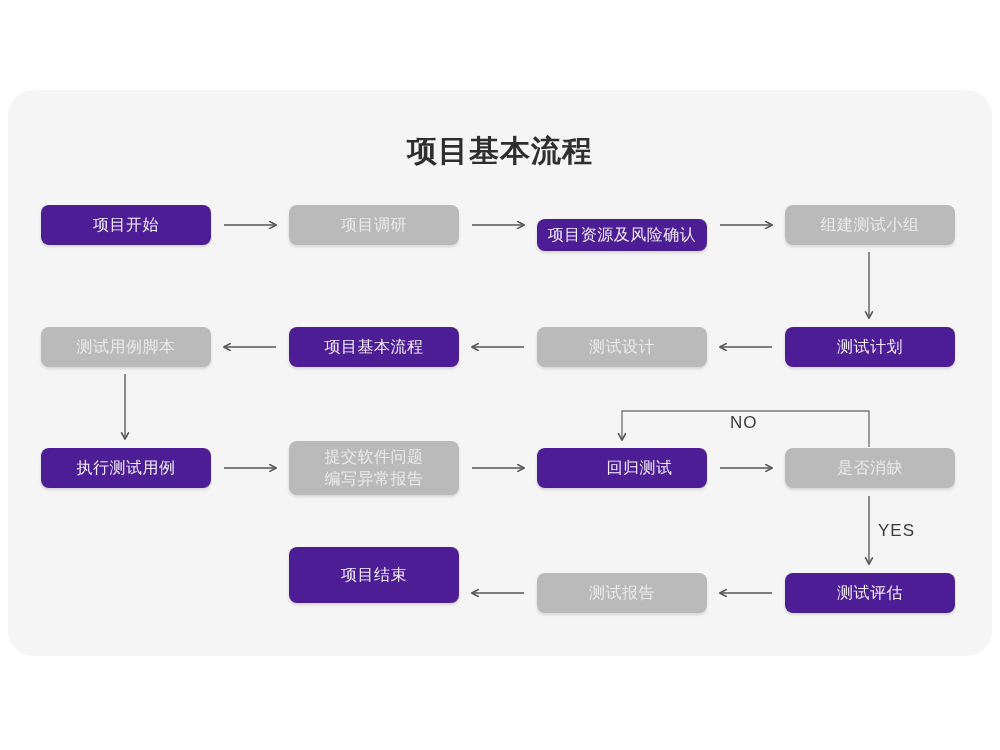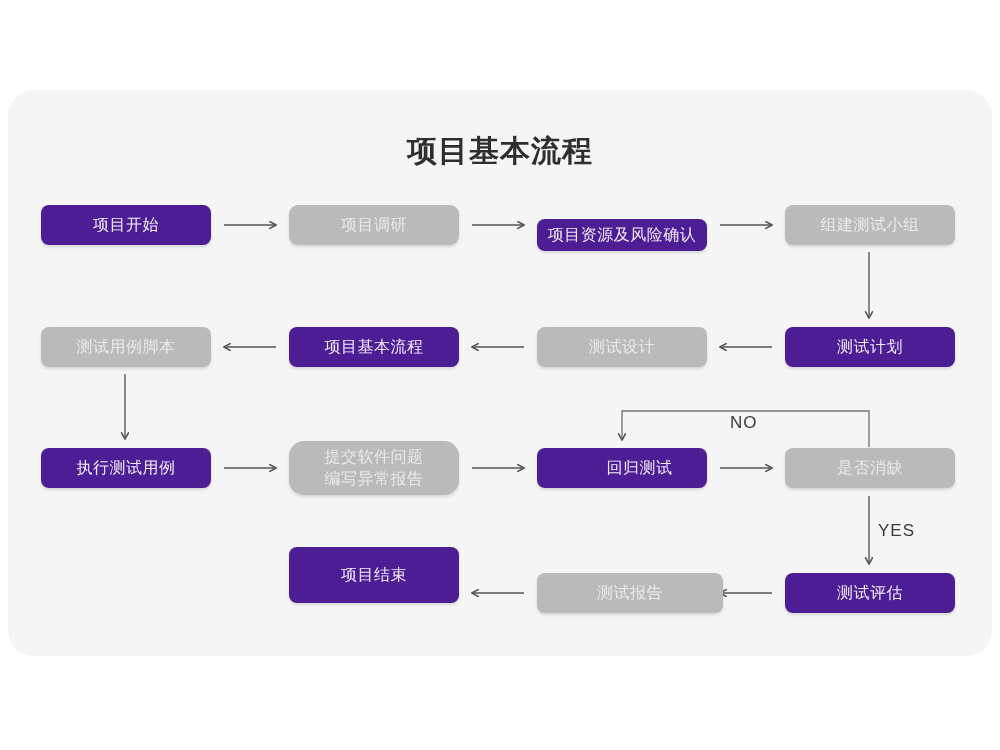--- a/index.html
+++ b/index.html
@@ -111,35 +111,35 @@
 
     <path d="M869,447 L869,411 L622,411 L622,440" fill="none" stroke="#777777" stroke-width="1.4" marker-end="url(#ah)"></path>
 
     <line x1="869" y1="496" x2="869" y2="564" stroke="#666666" stroke-width="1.5" marker-end="url(#ah)"></line>
 
     <line x1="772" y1="593" x2="720" y2="593" stroke="#555555" stroke-width="1.5" marker-end="url(#ah)"></line>
     <line x1="524" y1="593" x2="472" y2="593" stroke="#555555" stroke-width="1.5" marker-end="url(#ah)"></line>
   </svg>
 
   <div class="node purple" style="left:41px;  top:205px; width:170px; height:40px;">项目开始</div>
-  <div class="node gray" style="left:289px; top:205px; width:170px; height:40px;border-radius:9px;">项目调研</div>
+  <div class="node gray" style="left:289px; top:205px; width:170px; height:40px;">项目调研</div>
   <div class="node purple" style="left:537px; top:219px; width:170px; height:32px;">项目资源及风险确认</div>
   <div class="node gray" style="left:785px; top:205px; width:170px; height:40px;">组建测试小组</div>
 
   <div class="node gray" style="left:41px;  top:327px; width:170px; height:40px;">测试用例脚本</div>
   <div class="node purple" style="left:289px; top:327px; width:170px; height:40px;">项目基本流程</div>
   <div class="node gray" style="left:537px; top:327px; width:170px; height:40px;">测试设计</div>
   <div class="node purple" style="left:785px; top:327px; width:170px; height:40px;">测试计划</div>
 
   <div class="node purple" style="left:41px;  top:448px; width:170px; height:40px;">执行测试用例</div>
-  <div class="node gray" style="left:289px; top:441px; width:170px; height:54px;border-radius:15px;">提交软件问题
+  <div class="node gray" style="left:289px; top:441px; width:170px; height:54px;">提交软件问题
 编写异常报告</div>
   <div class="node purple" style="left:537px; top:448px; width:170px; height:40px;padding-left:35px;">回归测试</div>
   <div class="node gray" style="left:785px; top:448px; width:170px; height:40px;">是否消缺</div>
 
   <div class="node purple" style="left:289px; top:547px; width:170px; height:56px;">项目结束</div>
-  <div class="node gray" style="left:537px; top:573px; width:186px; height:40px;">测试报告</div>
+  <div class="node gray" style="left:537px; top:573px; width:170px; height:40px;">测试报告</div>
   <div class="node purple" style="left:785px; top:573px; width:170px; height:40px;">测试评估</div>
 
   <div class="edge-label" style="left:730px; top:413px;">NO</div>
   <div class="edge-label" style="left:878px; top:521px;">YES</div>
 
 </div>
 
 </body></html>

